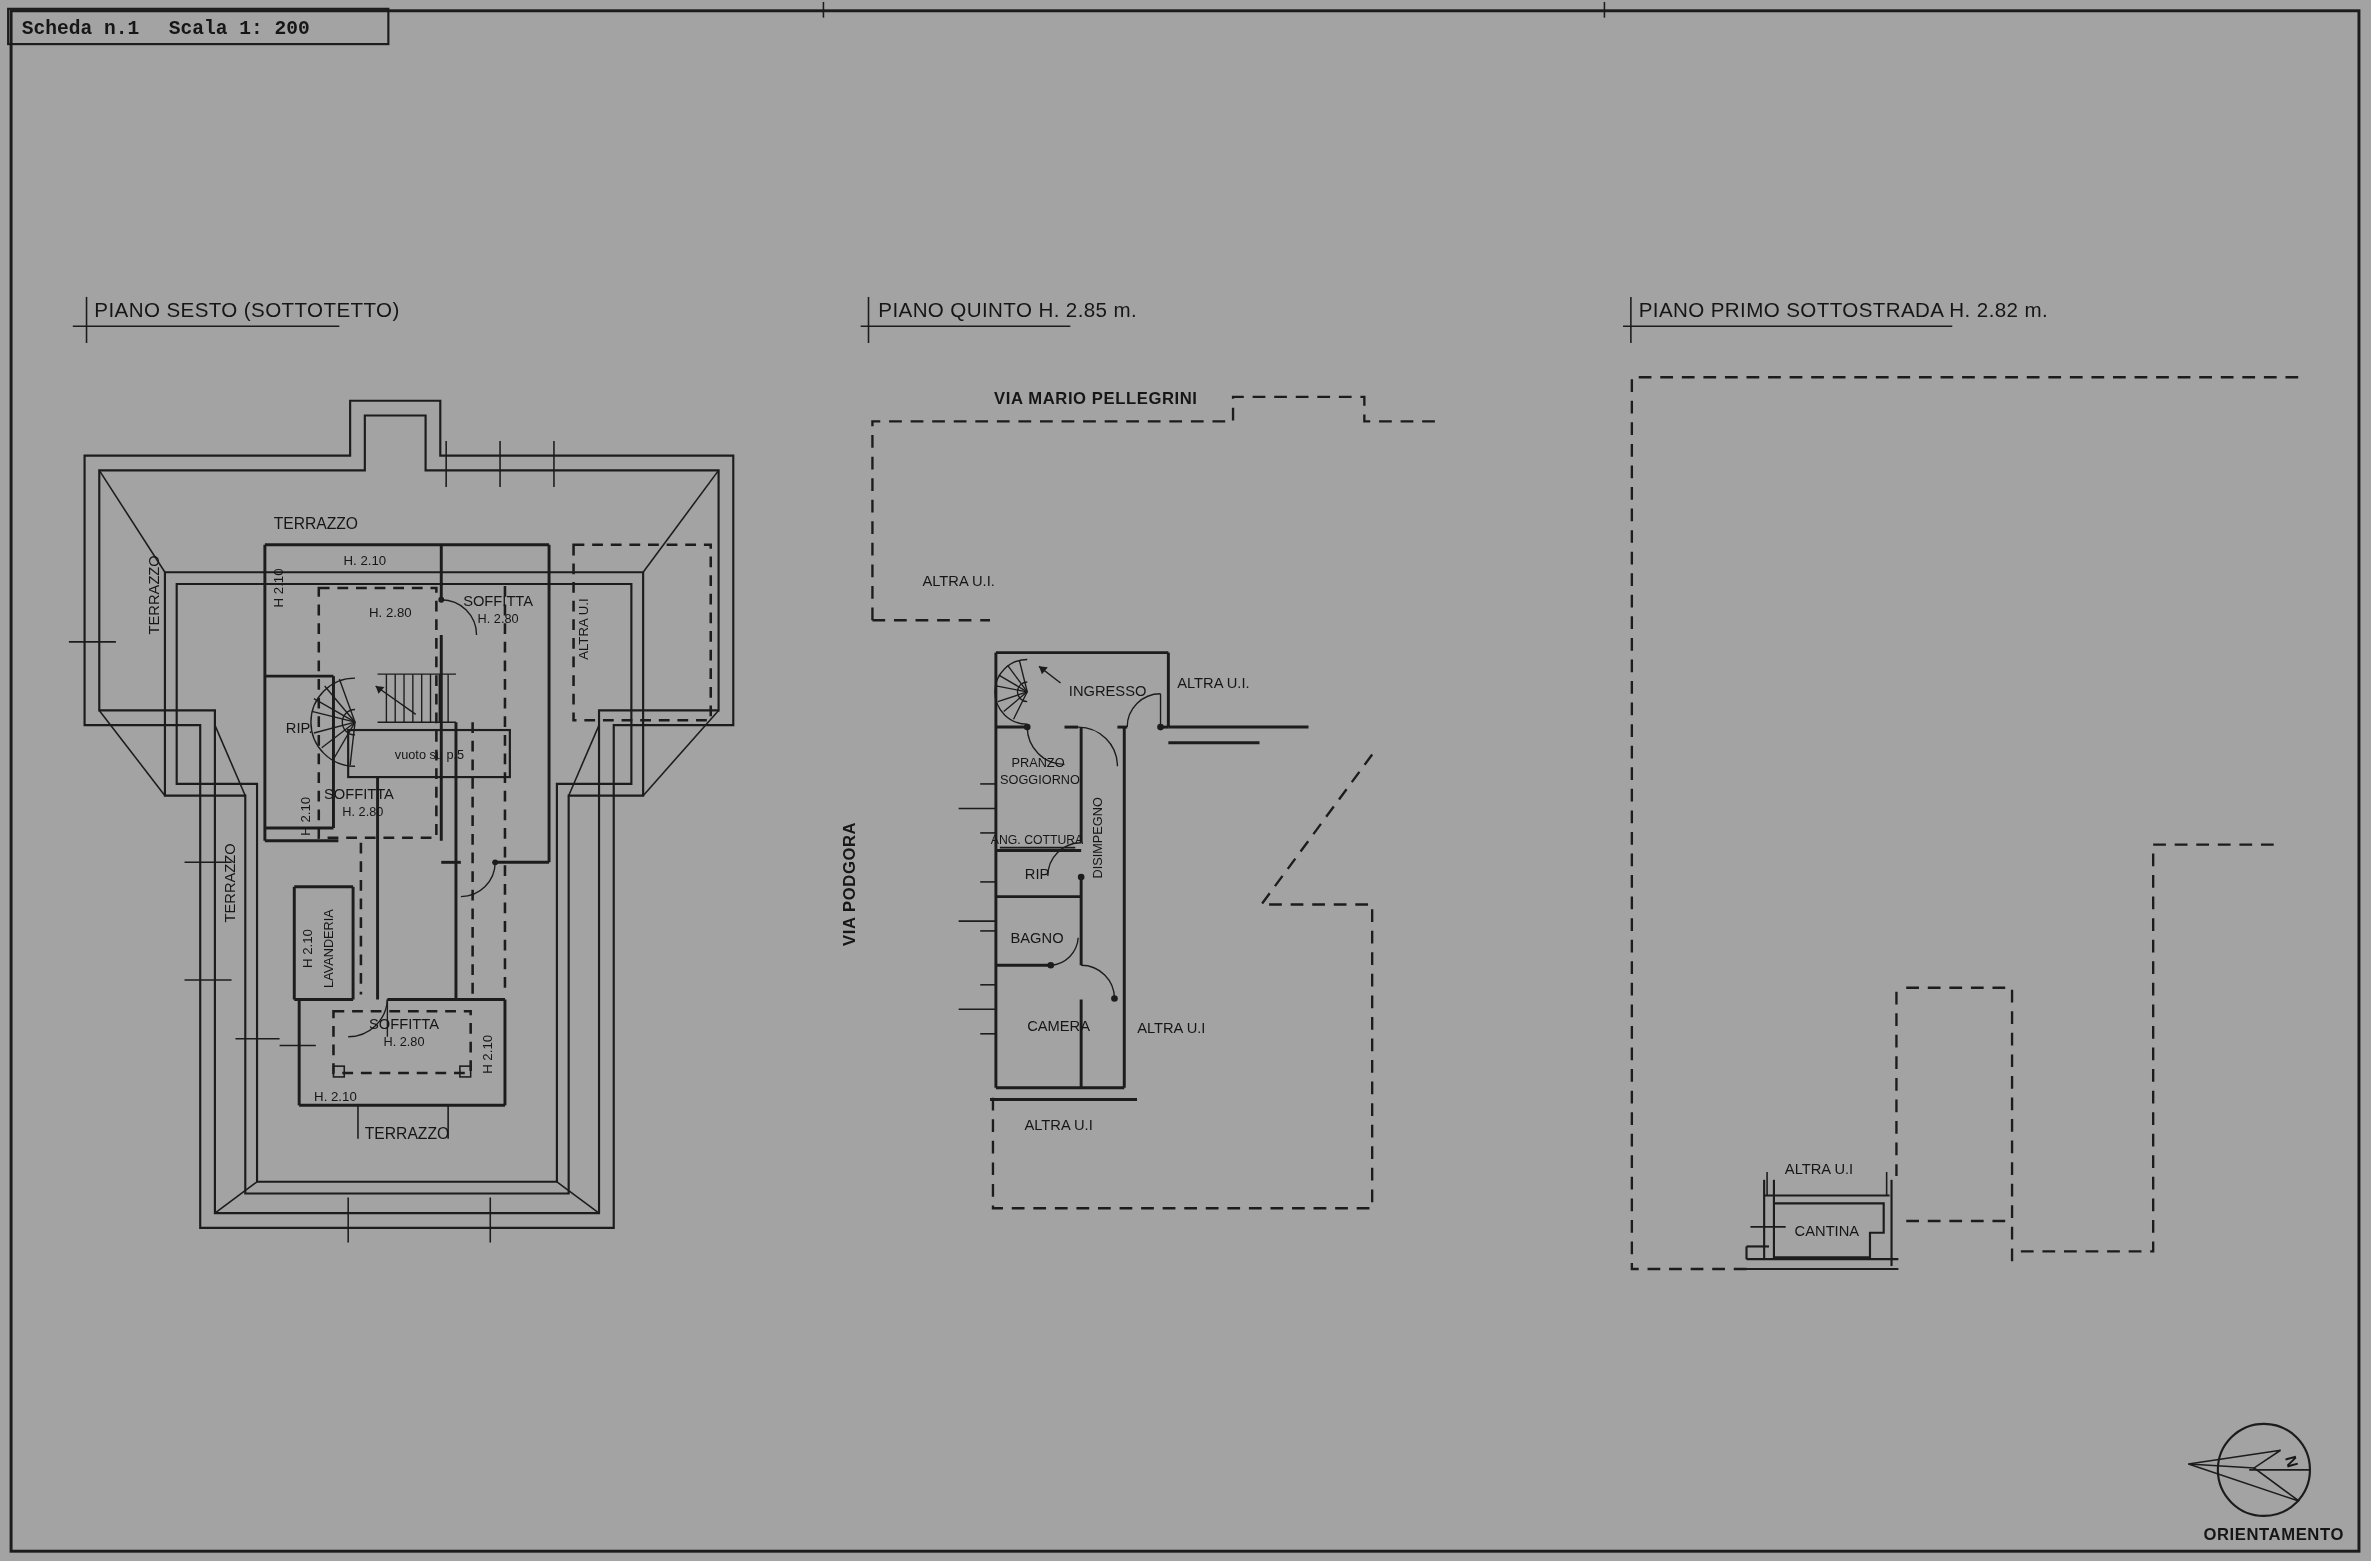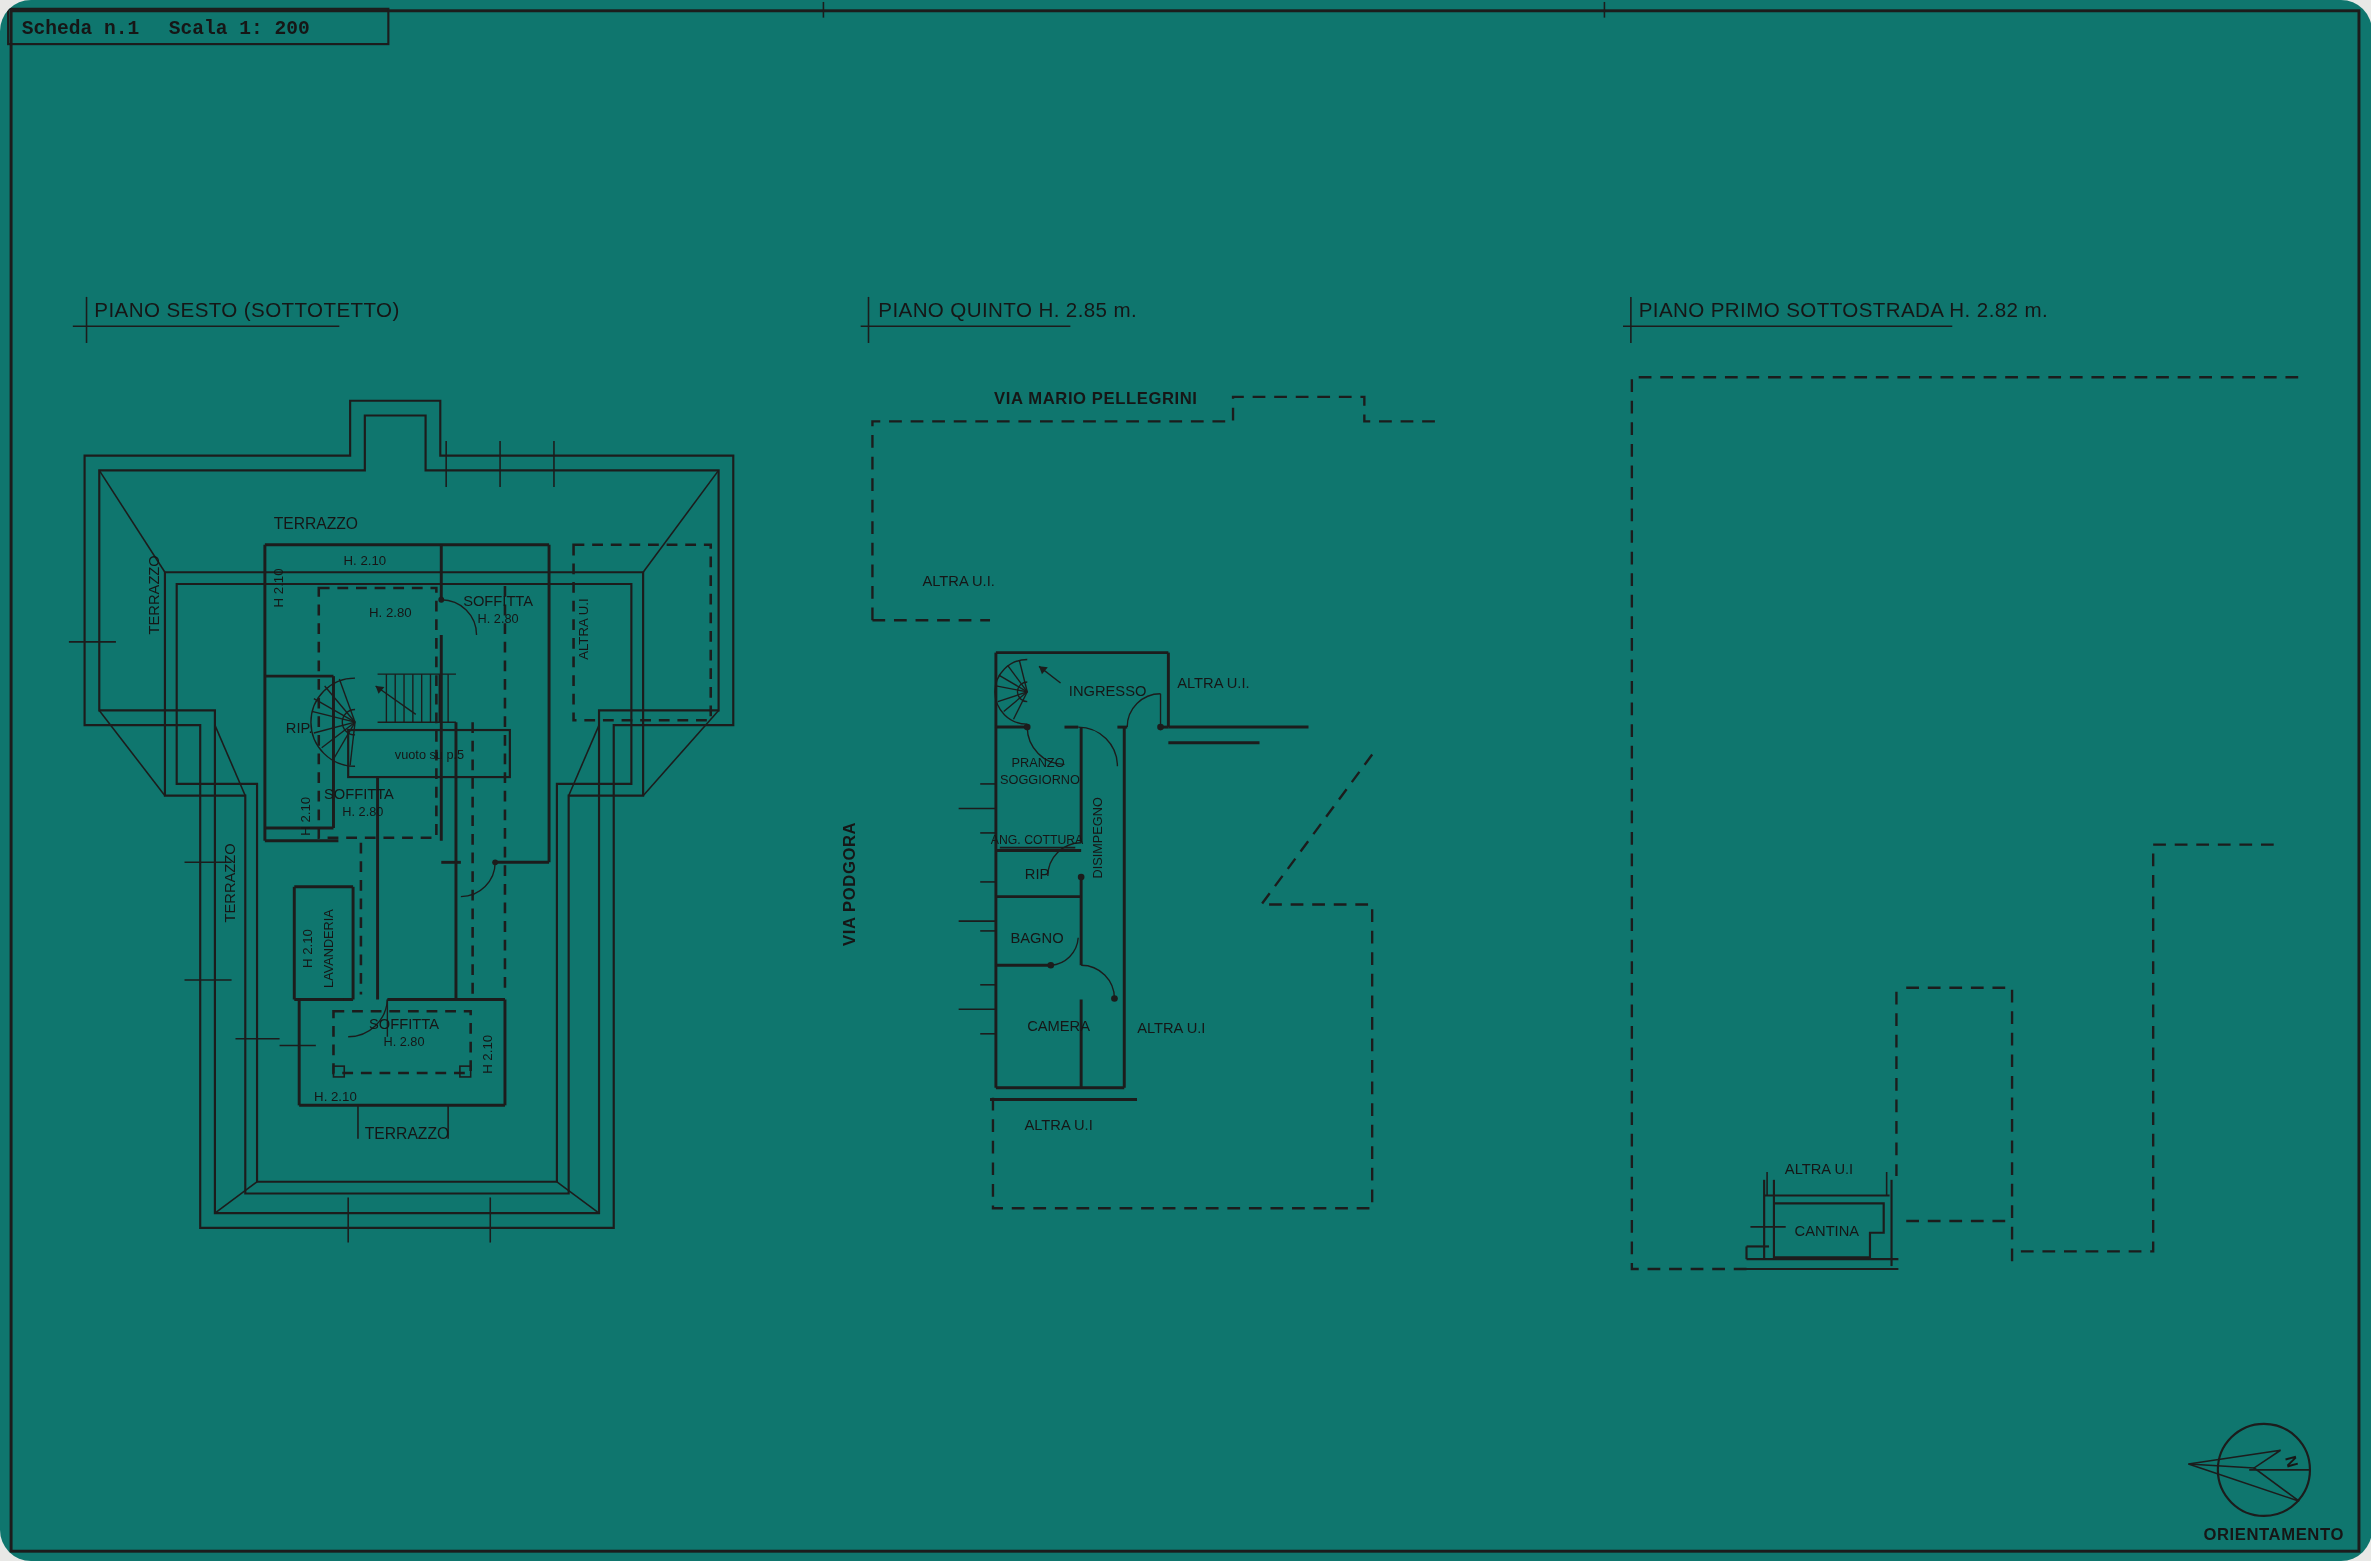--- a/index.html
+++ b/index.html
@@ -1,17 +1,17 @@
 <!DOCTYPE html>
 <html><head>
 <meta charset="utf-8">
 <style>
   html,body{margin:0;padding:0;background:#e8e8e6;}
-  .page{position:relative;width:2372px;height:1561px;background:#0f766e;overflow:hidden;
-        font-family:"Liberation Sans",sans-serif;border-radius:31px;}
+  .page{position:relative;width:2372px;height:1561px;background:#a3a3a3;overflow:hidden;
+        font-family:"Liberation Sans",sans-serif;}
   svg{position:absolute;left:0;top:0;}
   svg text{fill:#161616;font-family:"Liberation Sans",sans-serif;}
   .t-title{font-size:21px;letter-spacing:.4px;}
   .t-room{font-size:15px;}
   .t-room-lg{font-size:16px;}
   .t-sub{font-size:13px;}
   .t-h{font-size:13.5px;}
   .t-street{font-size:17px;font-weight:600;letter-spacing:.6px;}
   .t-mono{font-family:"Liberation Mono","DejaVu Sans Mono",monospace;font-size:20px;font-weight:700;}
   .w{stroke:#1c1c1c;fill:none;}

